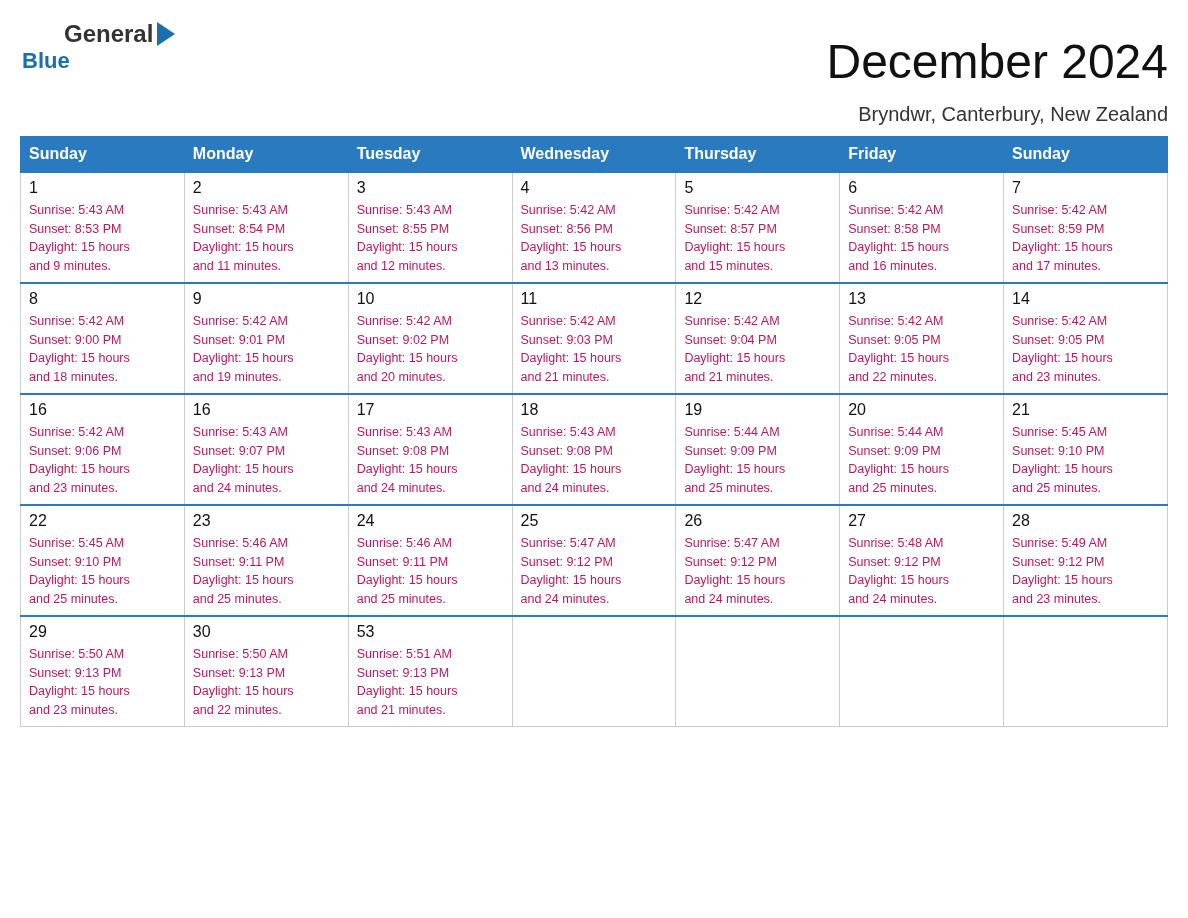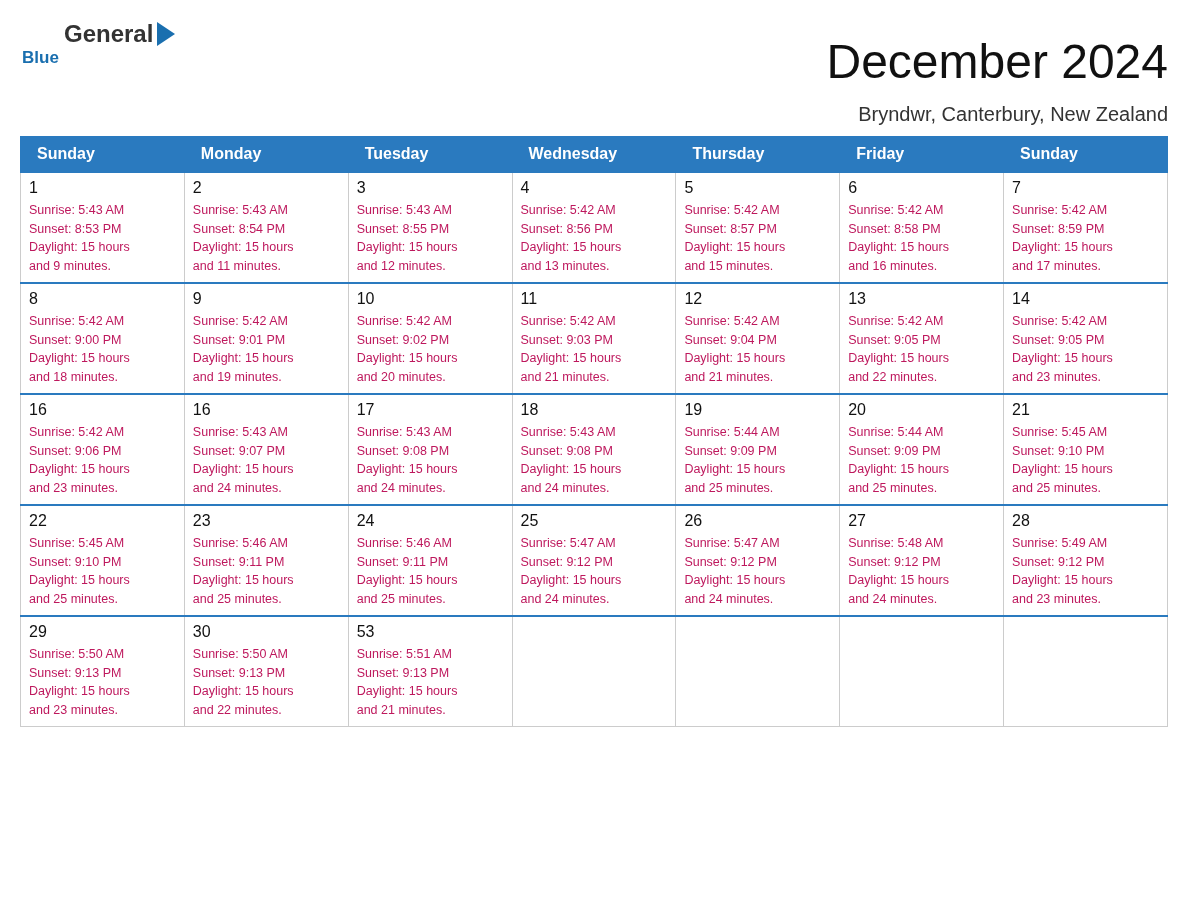--- a/index.html
+++ b/index.html
@@ -32,21 +32,21 @@
       margin-top: 14px;
     }
     .calendar {
       width: 100%;
       border-collapse: collapse;
       margin-top: 10px;
     }
     .calendar th {
       background-color: #2a7abf;
       color: #fff;
-      padding: 8px 16px;
+      padding: 8px 8px;
       text-align: left;
       font-size: 16px;
       border: 1px solid #2a7abf;
     }
     .calendar td {
       border: 1px solid #ccc;
       vertical-align: top;
       padding: 6px 8px;
       width: calc(100% / 7);
       font-size: 13px;
@@ -92,21 +92,21 @@
 </head>
 <body>
 
 <div class="header">
   <div class="logo-wrapper">
     <div class="logo-line1">
       <span style="font-size:24px;font-weight:bold;color:#333;font-family:Arial,sans-serif;margin-left:44px;">General</span>
       <span style="display:inline-block;width:0;height:0;border-top:12px solid transparent;border-bottom:12px solid transparent;border-left:18px solid #1a6faf;margin-left:4px;"></span>
     </div>
     <div class="logo-line2">
-      <span style="font-size:17px;font-weight:bold;color:#1a6faf;font-family:Arial,sans-serif;">Blue</span>
+      <span style="font-size:22px;font-weight:bold;color:#1a6faf;font-family:Arial,sans-serif;">Blue</span>
     </div>
   </div>
   <div class="title-block">
     <div class="month-title">December 2024</div>
     <div class="location">Bryndwr, Canterbury, New Zealand</div>
   </div>
 </div>
 
 <table class="calendar">
   <thead>

